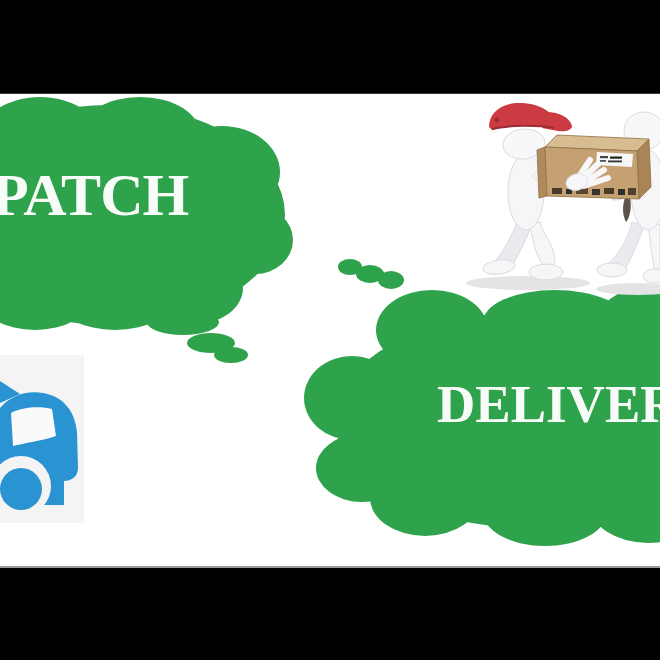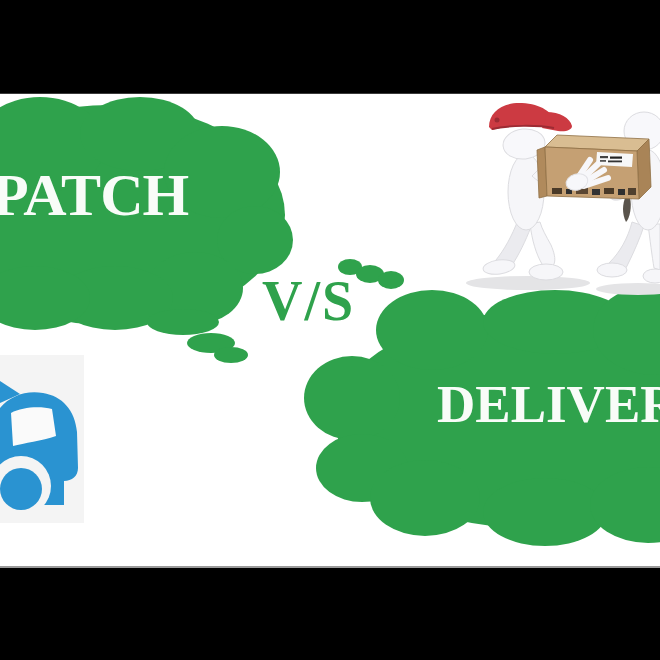--- a/index.html
+++ b/index.html
@@ -146,19 +146,18 @@
           <line x1="583" y1="183" x2="604" y2="170"></line>
           <line x1="584" y1="186" x2="608" y2="178"></line>
         </g>
         <ellipse cx="577" cy="182" rx="11" ry="8" transform="rotate(-15 577 182)" fill="#f7f7fa" stroke="#e2e2e6" stroke-width="1"></ellipse>
       </g>
     </g>
   </svg>
 
   <div class="cloud-label dispatch-label">DISPATCH</div>
 
-  <div class="versus-label">V/S</div>
 
   <div class="cloud-label delivery-label">DELIVERY</div>
 
   <div class="letterbox top"></div>
   <div class="letterbox bottom"></div>
 </div>
 
 </body></html>

